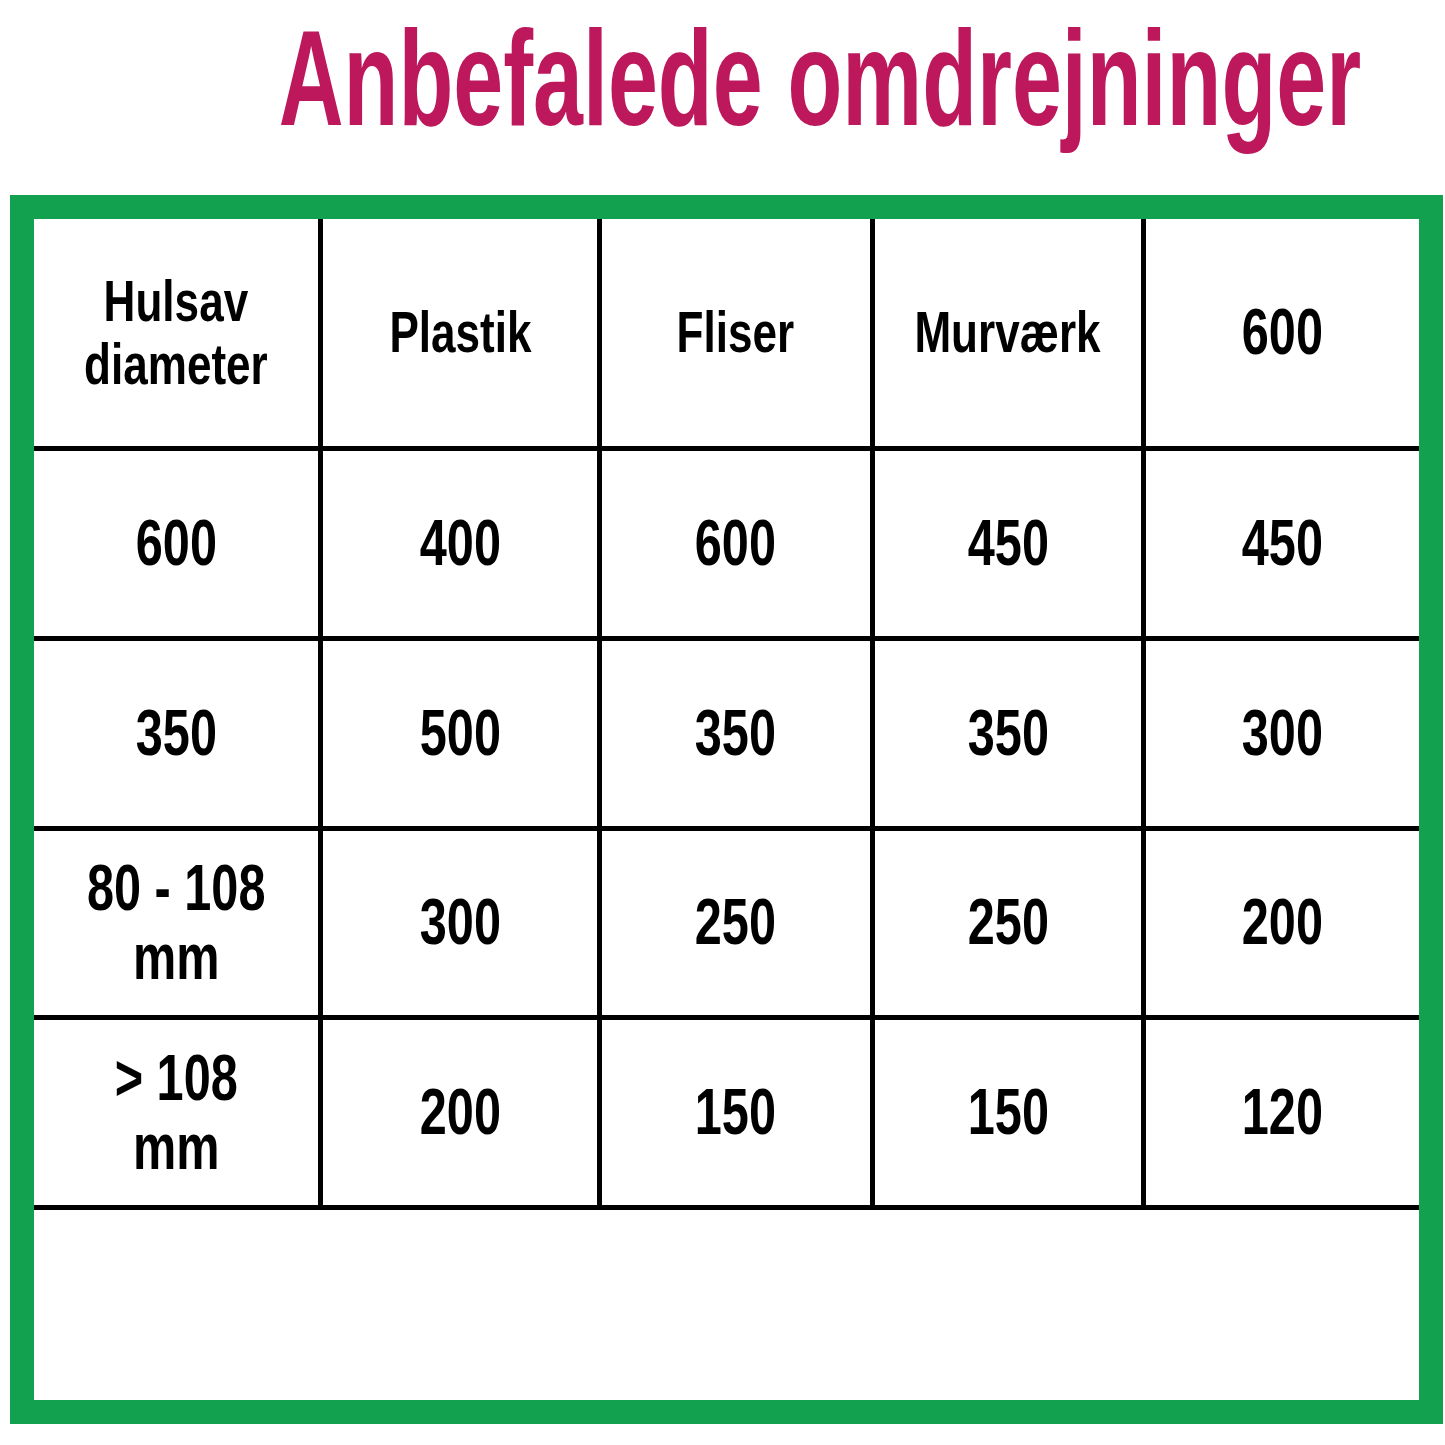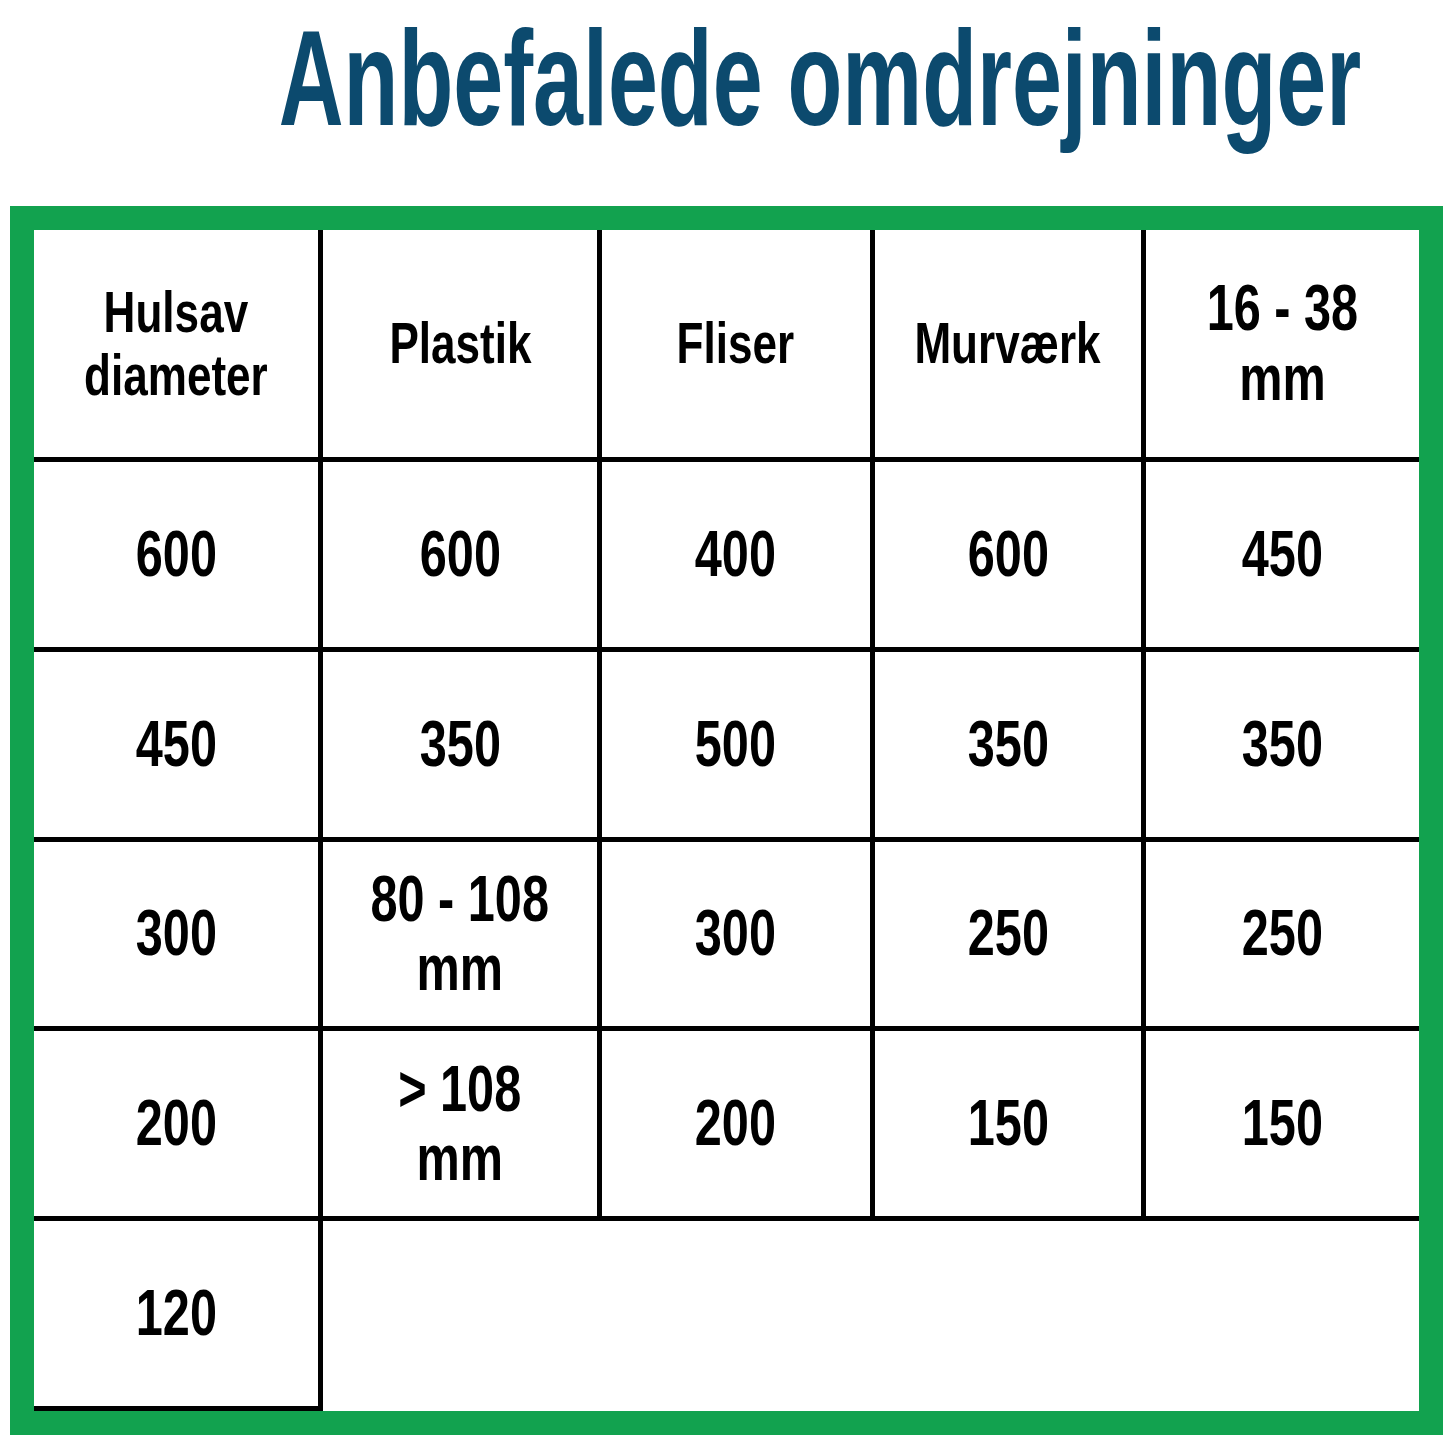--- a/index.html
+++ b/index.html
@@ -16,34 +16,34 @@
   }
   
   .page-title {
     position: absolute;
     top: 2px;
     left: 0;
     width: 100%;
     text-align: center;
     font-size: 136px;
     font-weight: 700;
-    color: #0c4a6e;
+    color: #be185d;
     line-height: 1.12;
     white-space: nowrap;
   }
   .cnd {
     display: inline-block;
     transform: scaleX(0.66);
     transform-origin: 50% 50%;
   }
   
   .frame {
     position: absolute;
     left: 10px;
-    top: 206px;
+    top: 195px;
     width: 1433px;
     height: 1229px;
     box-sizing: border-box;
     border: 24px solid #12A24F;
     background: #ffffff;
   }
   .grid {
     width: 100%;
     height: 100%;
     display: grid;
@@ -91,23 +91,20 @@
     <div class="cell header">
       <span class="txt">Plastik</span>
     </div>
     <div class="cell header">
       <span class="txt">Fliser</span>
     </div>
     <div class="cell header">
       <span class="txt">Murværk</span>
     </div>
 
-    <div class="cell data">
-      <span class="txt">16 - 38 mm</span>
-    </div>
     <div class="cell data">
       <span class="txt">600</span>
     </div>
     <div class="cell data">
       <span class="txt">600</span>
     </div>
     <div class="cell data">
       <span class="txt">400</span>
     </div>
 

